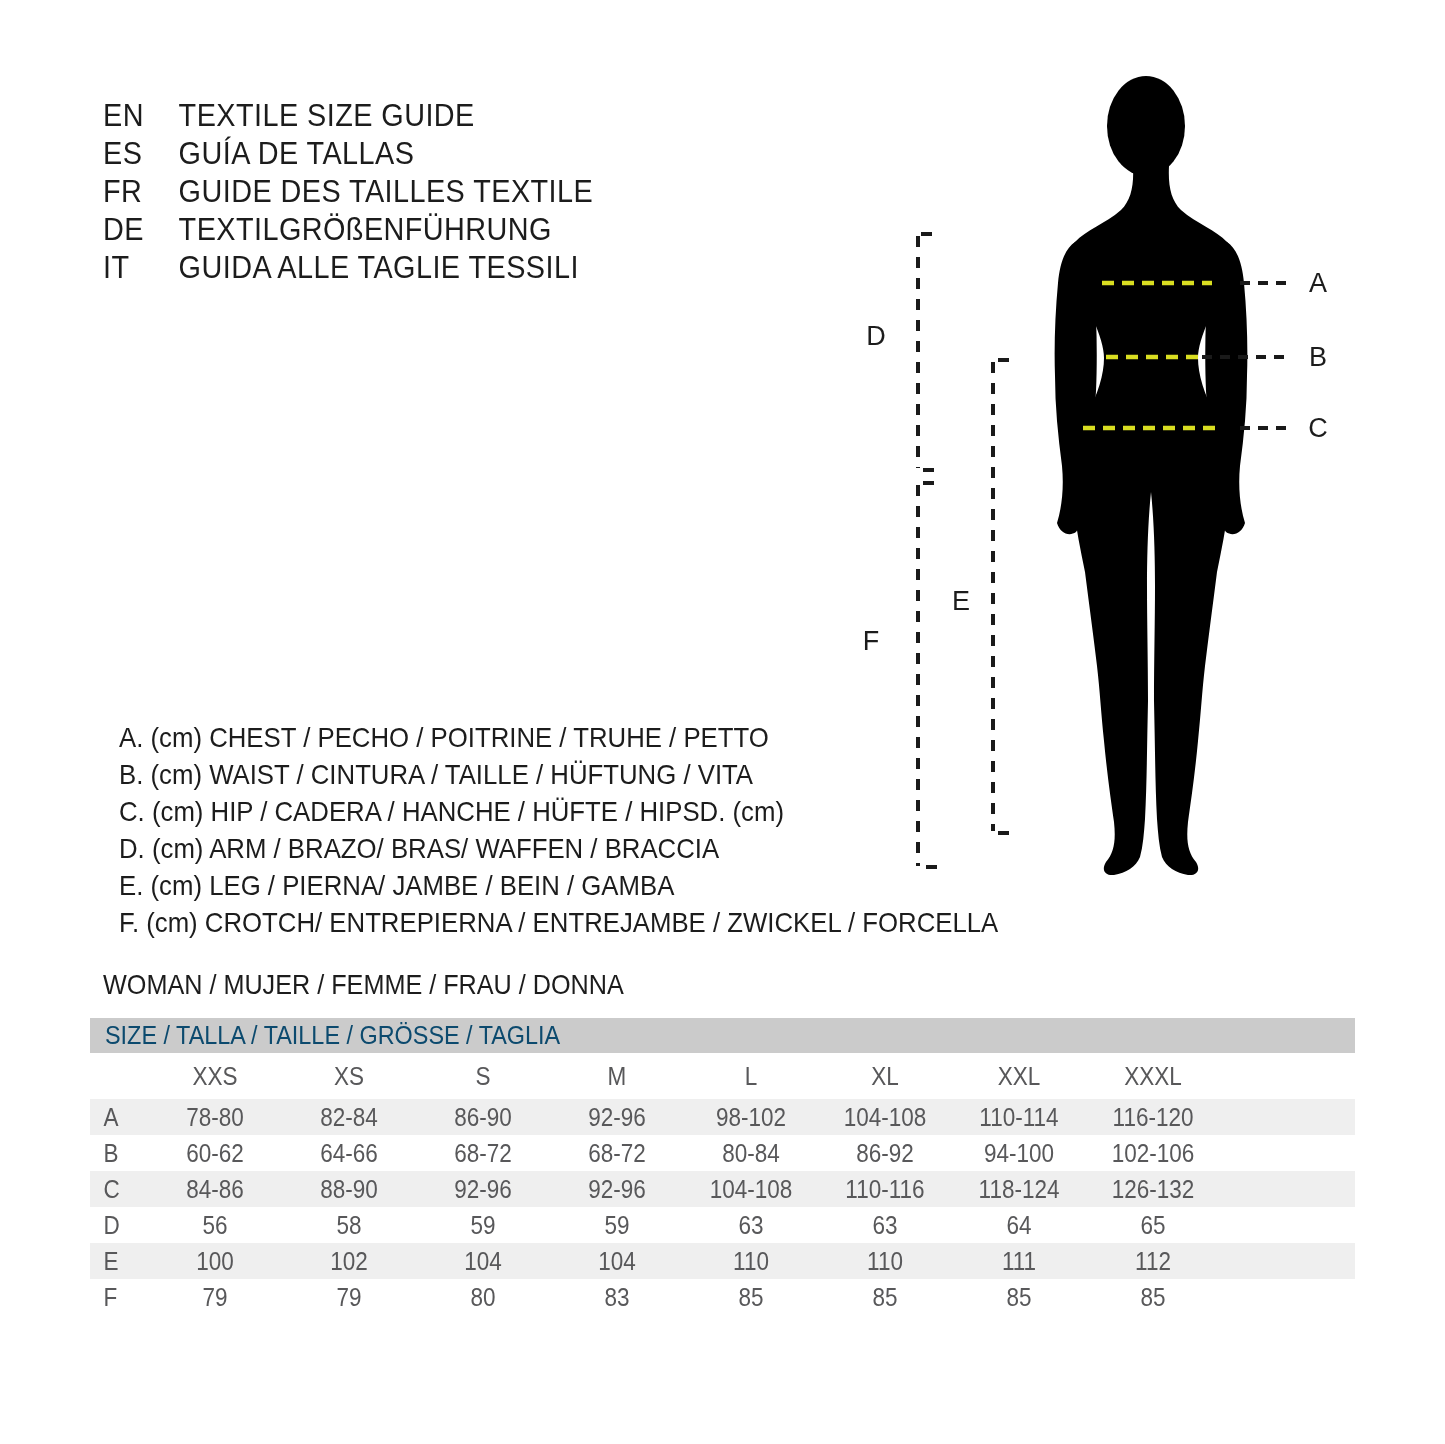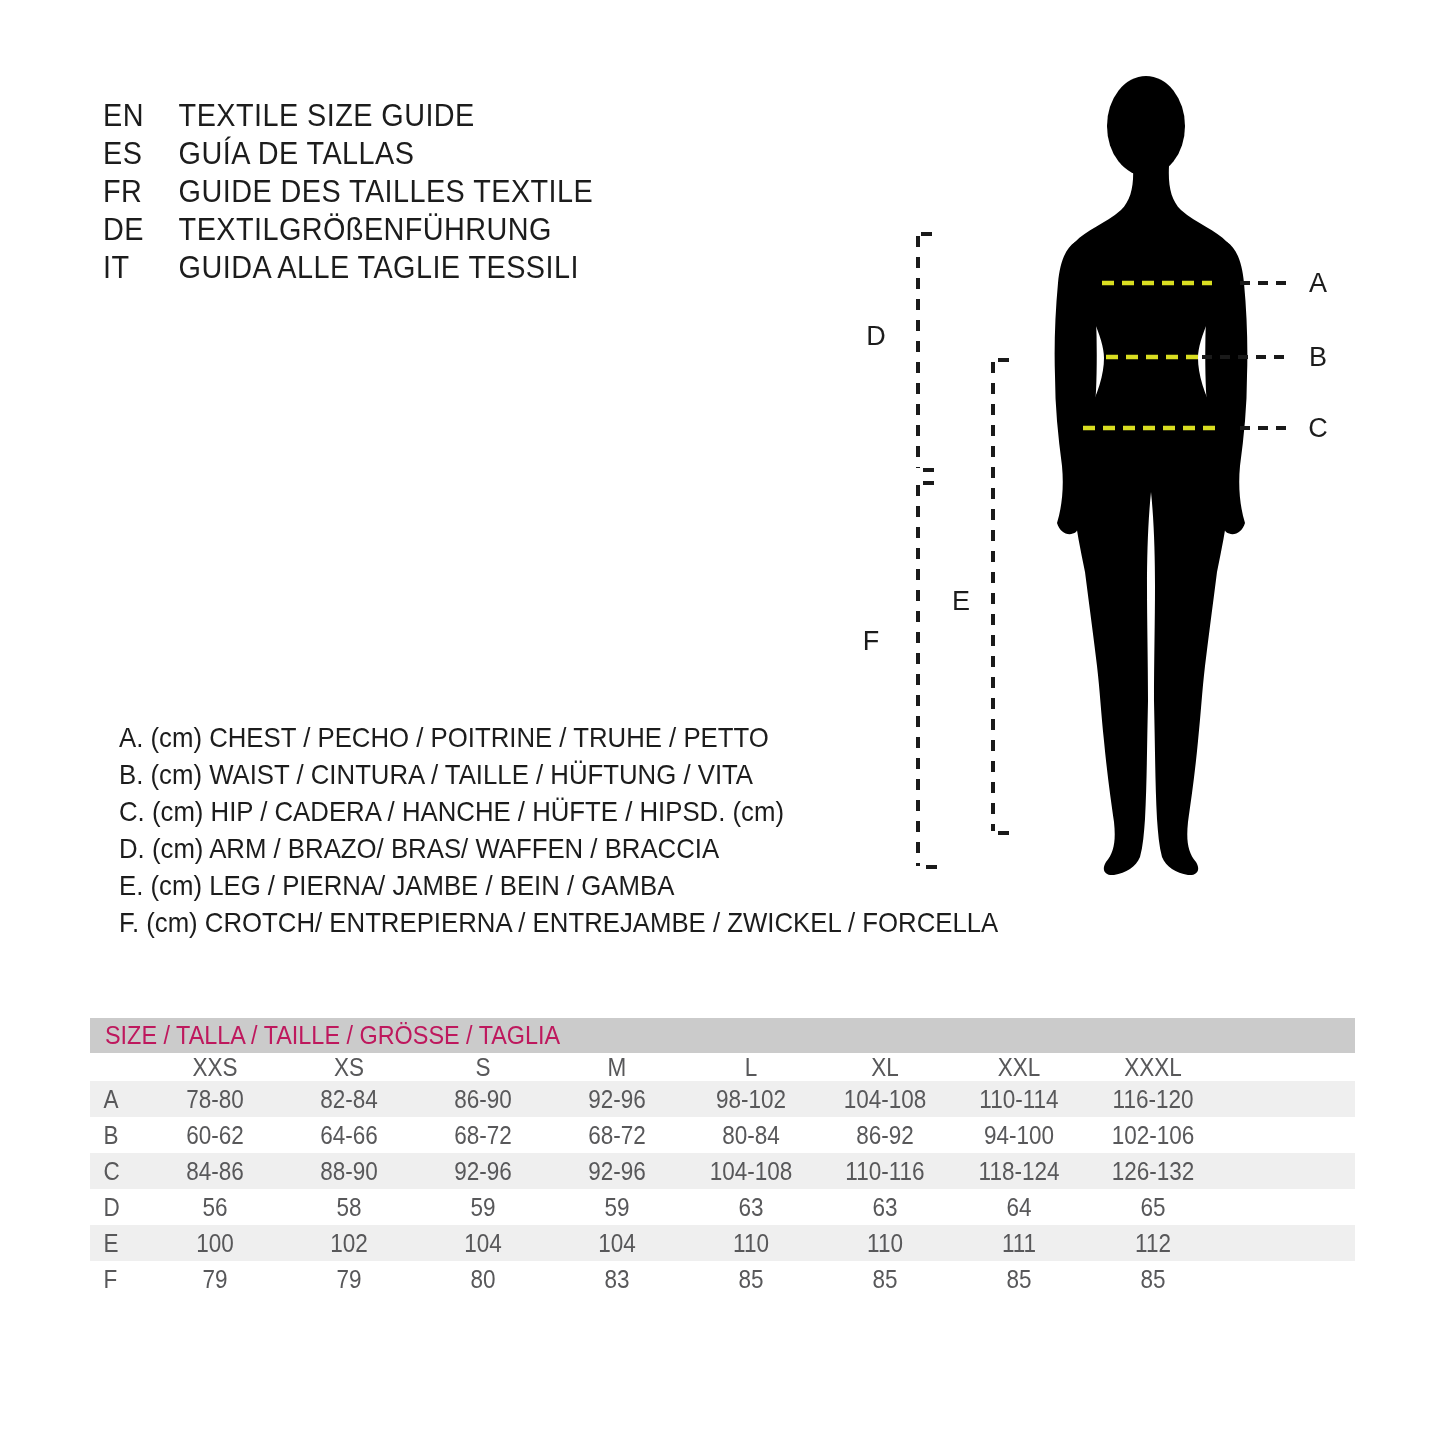--- a/index.html
+++ b/index.html
@@ -27,23 +27,23 @@
   .sil{fill:#000000;}
   .mline{stroke:#d9de21;stroke-width:4.5;stroke-dasharray:12 8;fill:none;}
   .gline{stroke:#1a1a1a;stroke-width:4;stroke-dasharray:10 8;fill:none;}
   .vline{stroke:#1a1a1a;stroke-width:4;stroke-dasharray:11 10;fill:none;}
   .tick{stroke:#1a1a1a;stroke-width:4;fill:none;}
   .svglab{font-size:27px;fill:#1c1c1c;text-anchor:middle;font-family:"Liberation Sans",sans-serif;}
 
   
   .size-table{position:absolute;left:90px;top:1018px;width:1265px;}
   .bar{height:35px;background:#cbcbcb;display:flex;align-items:center;padding-left:15px;
-       font-size:26px;color:#be185d;box-sizing:border-box;}
+       font-size:26px;color:#0c4a6e;box-sizing:border-box;}
   .trow{display:flex;height:36px;align-items:center;}
-  .trow.colhead{height:28px;}
+  .trow.colhead{height:46px;}
   .cell{font-size:25px;color:#58585a;text-align:center;width:134px;flex:0 0 134px;
         transform:scaleX(.9);transform-origin:50% 50%;white-space:nowrap;}
   .cell.rlabel{width:58px;flex:0 0 58px;text-align:left;padding-left:15px;box-sizing:border-box;
         transform-origin:0 50%;}
   .cell.filler{flex:1 1 auto;width:auto;}
   .stripe{background:#efefef;}
 </style>
 </head>
 <body>
 
@@ -171,20 +171,23 @@
 
   <div class="legend">
     <div class="legend-line">A. (cm) CHEST / PECHO / POITRINE / TRUHE / PETTO</div>
     <div class="legend-line">B. (cm) WAIST / CINTURA / TAILLE / HÜFTUNG / VITA</div>
     <div class="legend-line">C. (cm) HIP / CADERA / HANCHE / HÜFTE / HIPSD. (cm)</div>
     <div class="legend-line">D. (cm) ARM / BRAZO/ BRAS/ WAFFEN / BRACCIA</div>
     <div class="legend-line">E. (cm) LEG / PIERNA/ JAMBE / BEIN / GAMBA</div>
     <div class="legend-line">F. (cm) CROTCH/ ENTREPIERNA / ENTREJAMBE / ZWICKEL / FORCELLA</div>
   </div>
 
+  <div class="section-title">
+    <span class="cond-l">WOMAN / MUJER / FEMME / FRAU / DONNA</span>
+  </div>
 
   <div class="size-table">
     <div class="bar">
       <span class="cond-l">SIZE / TALLA / TAILLE / GRÖSSE / TAGLIA</span>
     </div>
 
     <div class="trow colhead">
       <div class="cell rlabel"></div>
       <div class="cell">XXS</div>
       <div class="cell">XS</div>

